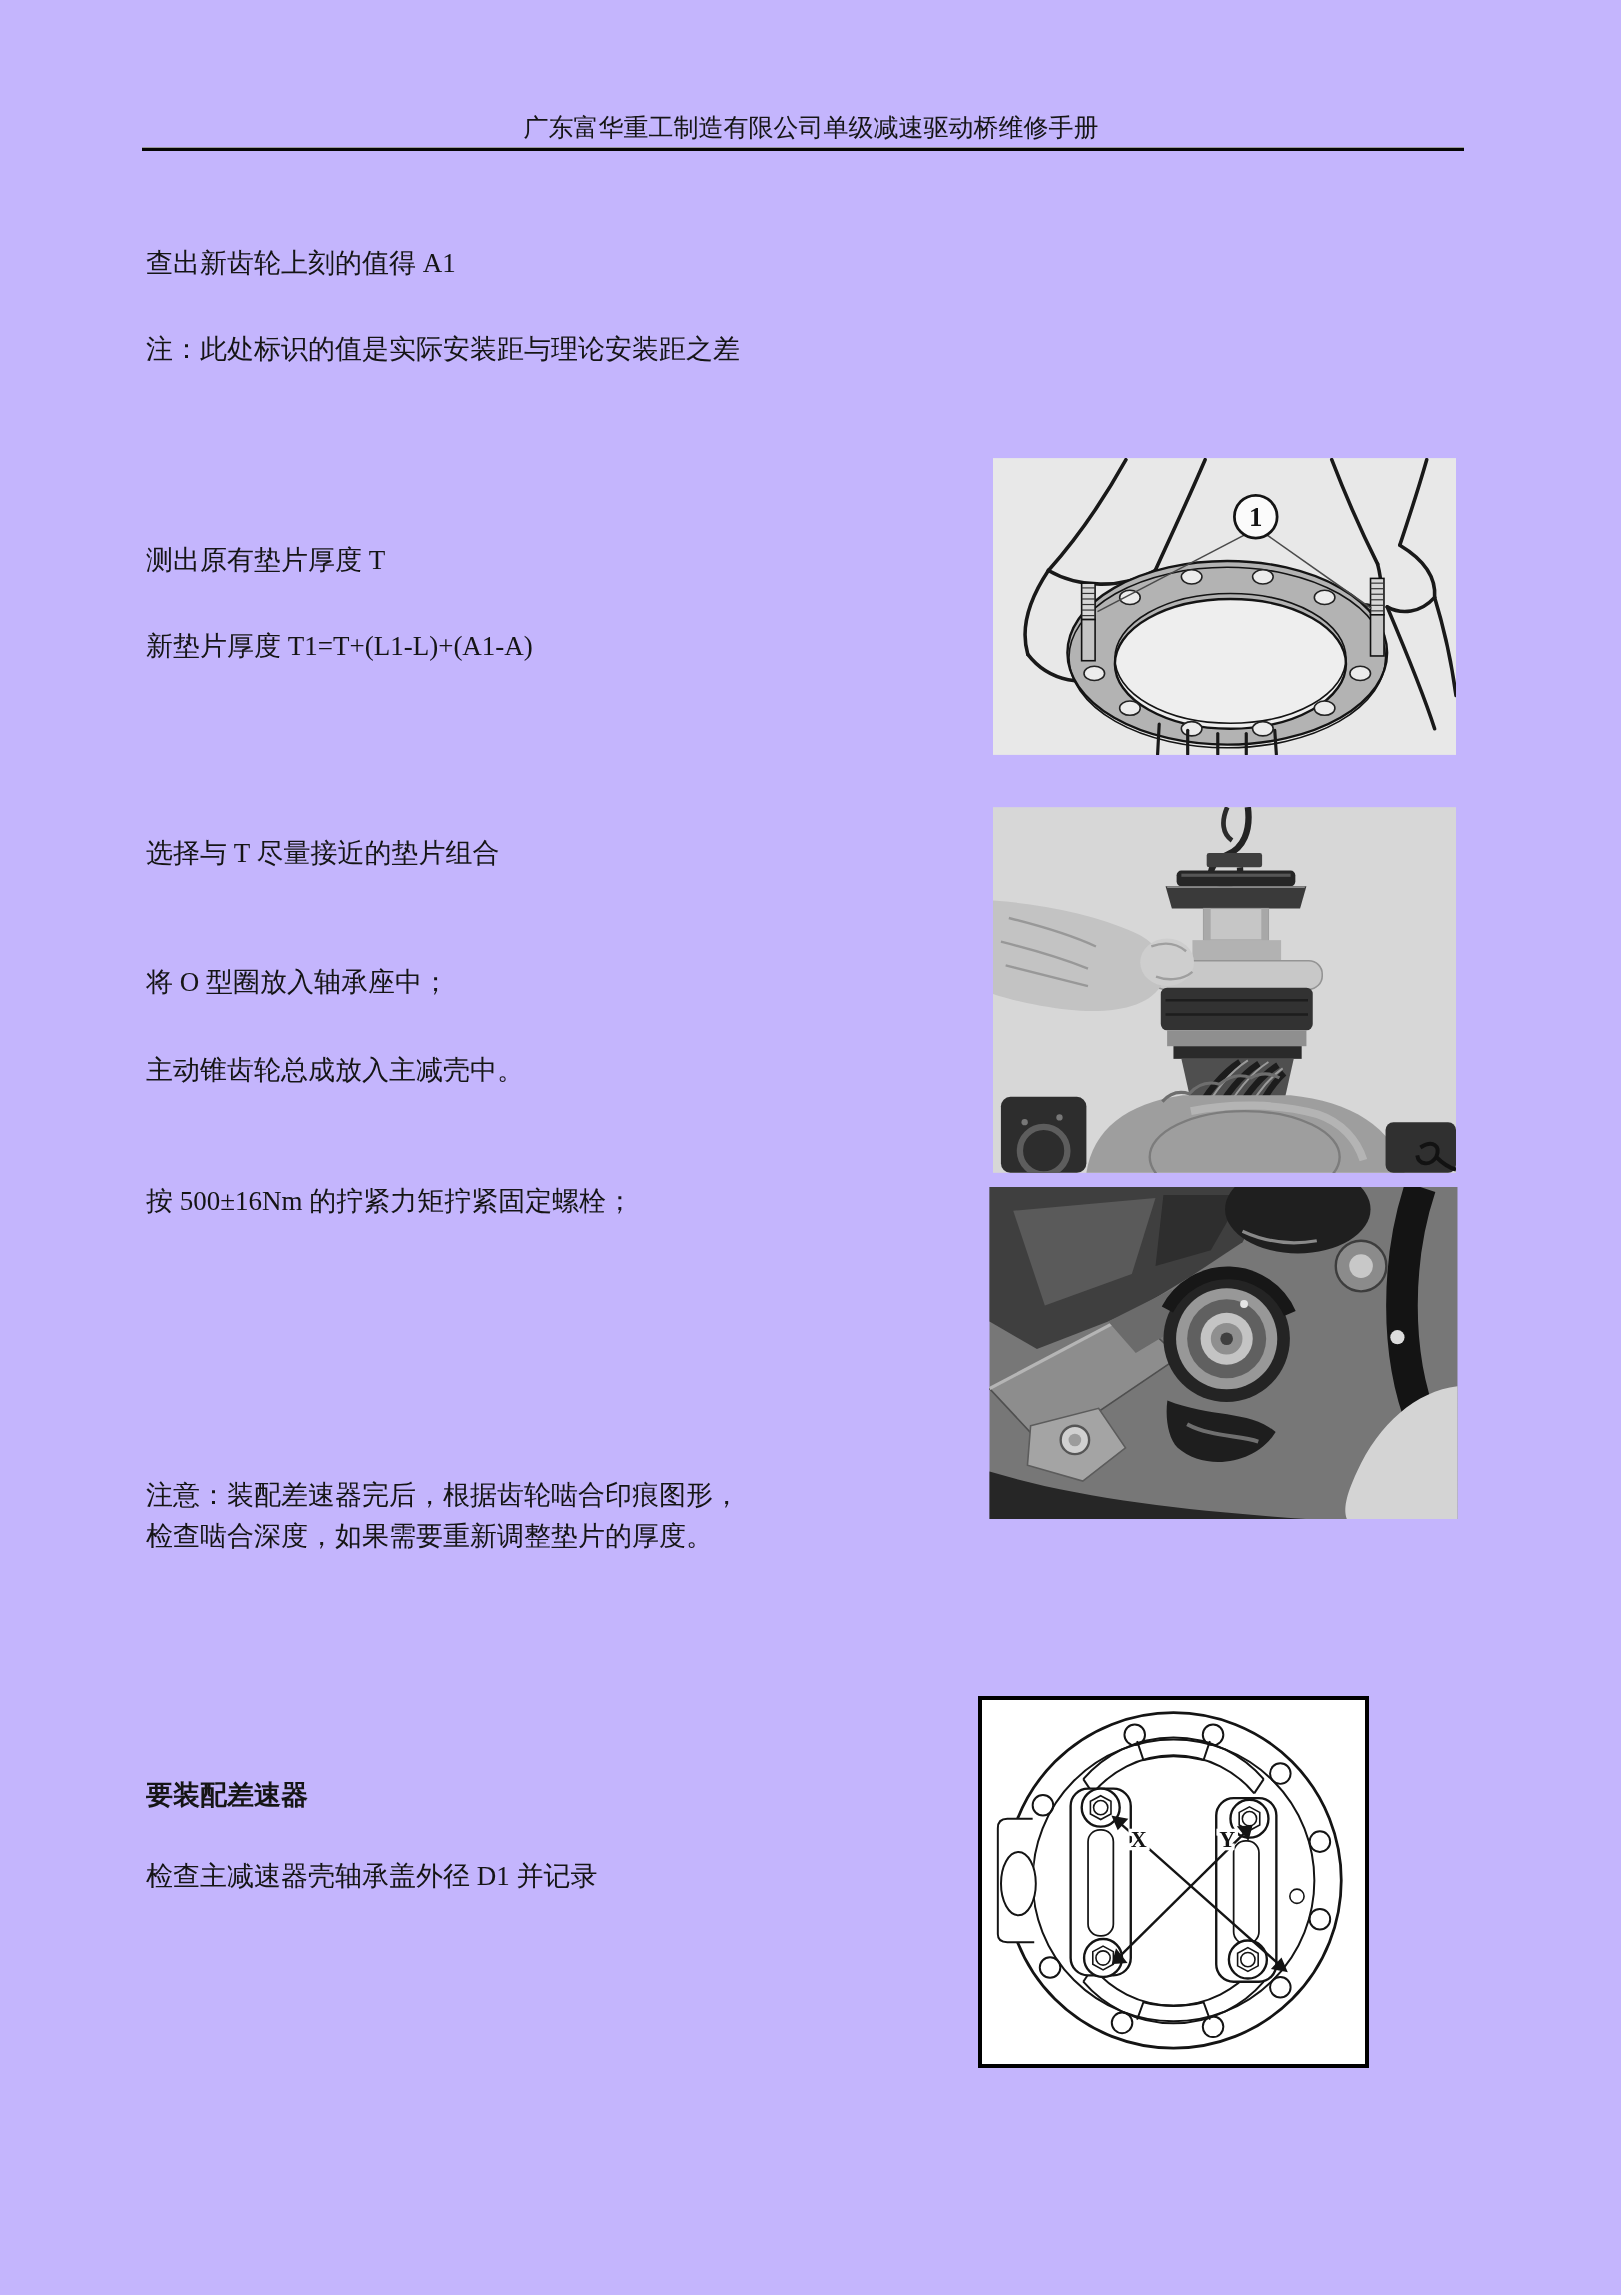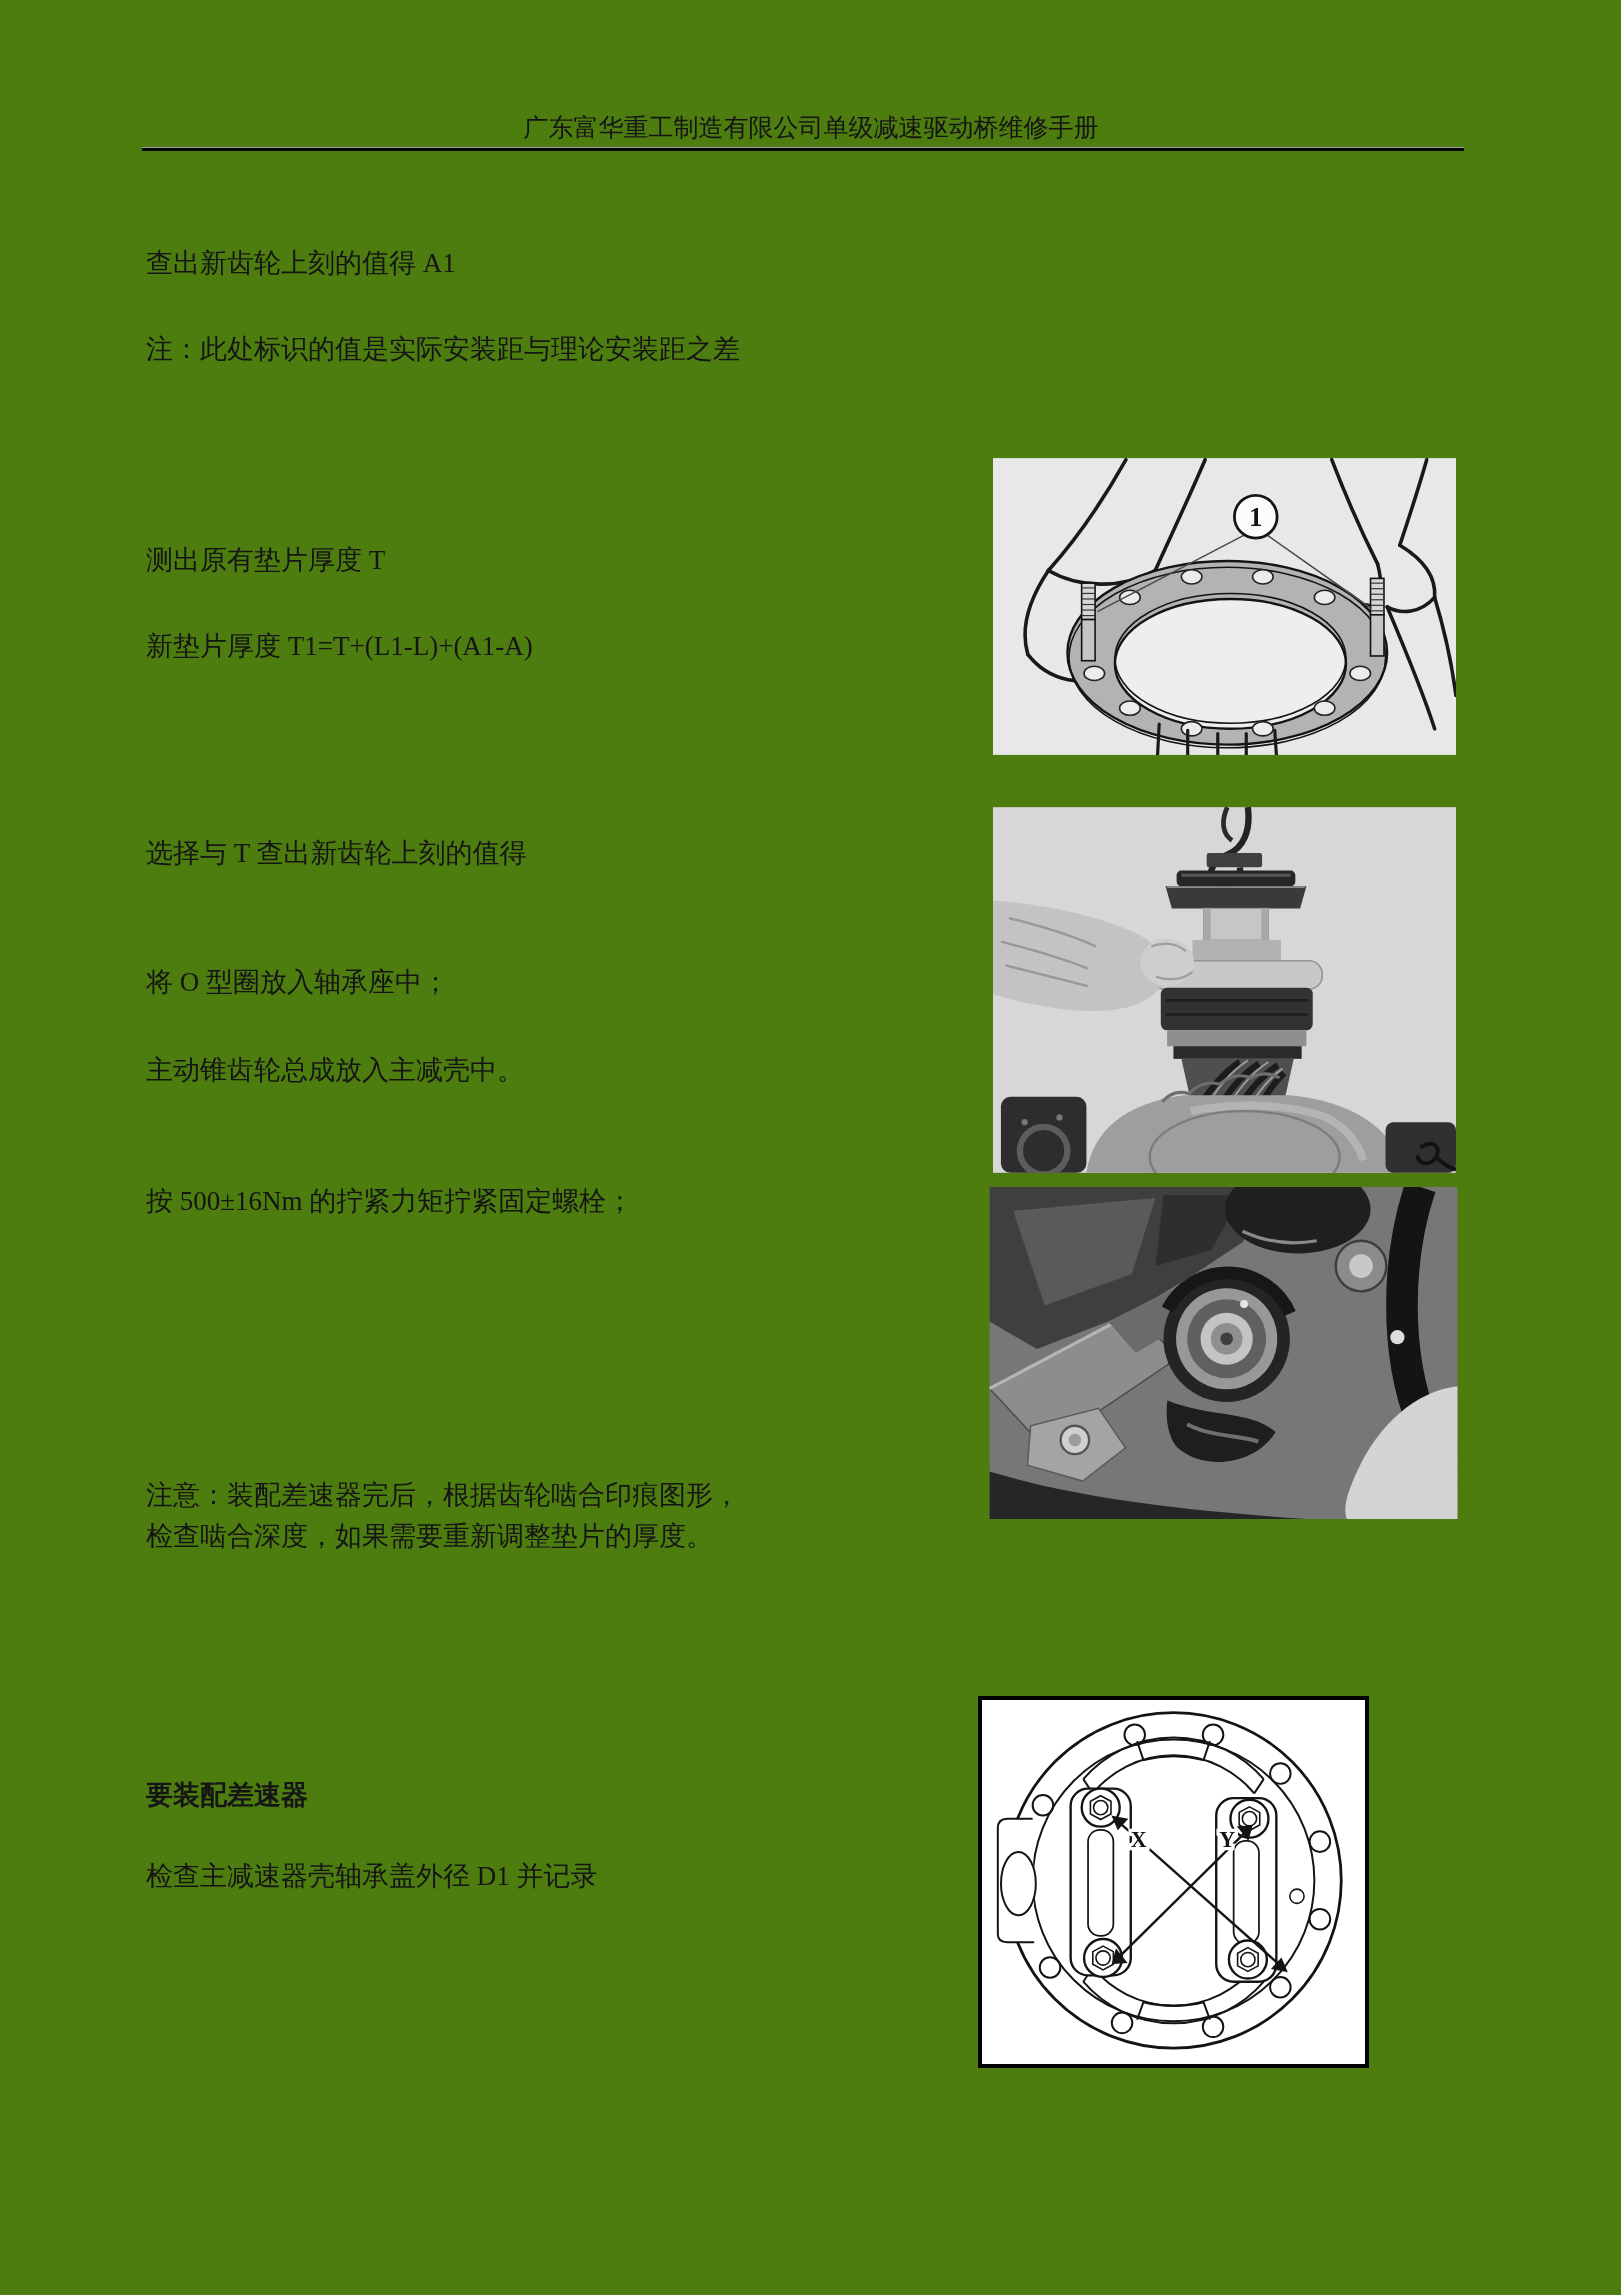--- a/index.html
+++ b/index.html
@@ -1,16 +1,16 @@
 <!DOCTYPE html>
 <html style="font-size:12.7px"><head>
 <meta charset="utf-8">
 <style>
   html,body { margin:0; padding:0; background:#fff; }
-  .page { position:relative; width:1622px; height:2295px; background:#4d7c0f; overflow:hidden;
+  .page { position:relative; width:1622px; height:2295px; background:#c4b5fd; overflow:hidden;
           font-family:"Liberation Serif","DejaVu Serif",serif; color:#151515; }
 
   .header-title { position:absolute; top:111px; left:0; width:100%; text-align:center;
                   font-size:25px; white-space:pre; }
   .header-rule  { position:absolute; left:142px; top:147px; width:1322px; height:4px;
                   background:linear-gradient(#9a9a9a 0 0.8px, #060606 0.8px 100%); }
 
   .line { position:absolute; left:146px; font-size:27px; line-height:33px; white-space:pre; }
   .bold { font-weight:bold; }
 
@@ -27,21 +27,21 @@
 
 <div class="page">
 
   <div class="header-title">广东富华重工制造有限公司单级减速驱动桥维修手册</div>
   <div class="header-rule"></div>
 
   <div class="line" style="top:247px">查出新齿轮上刻的值得 A1</div>
   <div class="line" style="top:333px">注：此处标识的值是实际安装距与理论安装距之差</div>
   <div class="line" style="top:544px">测出原有垫片厚度 T</div>
   <div class="line" style="top:630px">新垫片厚度 T1=T+(L1-L)+(A1-A)</div>
-  <div class="line" style="top:837px">选择与 T 查出新齿轮上刻的值得</div>
+  <div class="line" style="top:837px">选择与 T 尽量接近的垫片组合</div>
   <div class="line" style="top:966px">将 O 型圈放入轴承座中；</div>
   <div class="line" style="top:1054px">主动锥齿轮总成放入主减壳中。</div>
   <div class="line" style="top:1185px">按 500±16Nm 的拧紧力矩拧紧固定螺栓；</div>
   <div class="line" style="top:1520px">检查啮合深度，如果需要重新调整垫片的厚度。</div>
   <div class="line" style="top:1479px">注意：装配差速器完后，根据齿轮啮合印痕图形，</div>
   <div class="line bold" style="top:1779px">要装配差速器</div>
   <div class="line" style="top:1860px">检查主减速器壳轴承盖外径 D1 并记录</div>
 
   <figure style="left:993px; top:458px; width:463px; height:297px;">
     <svg width="463" height="297" viewBox="0 0 585 375">

